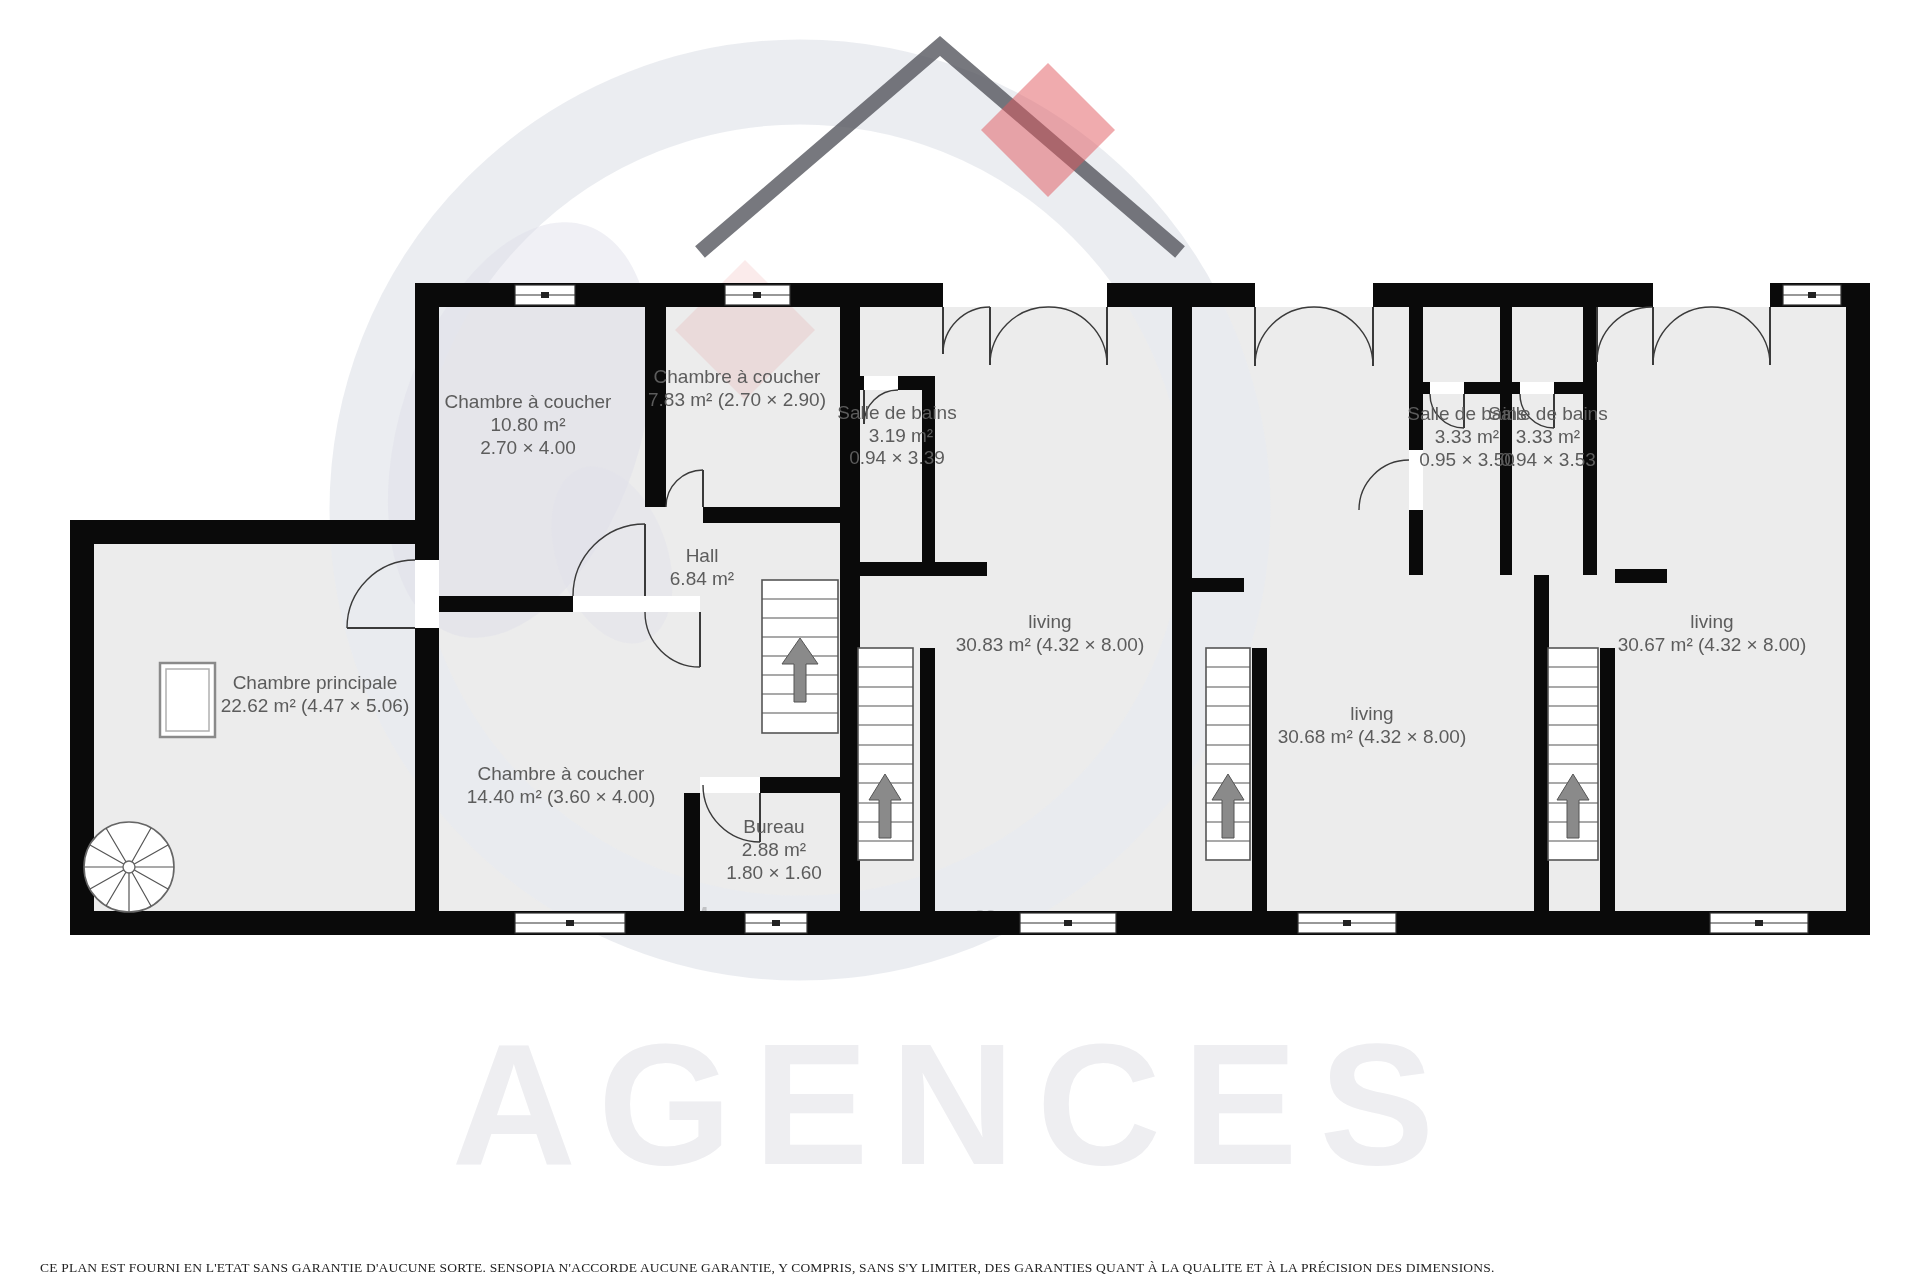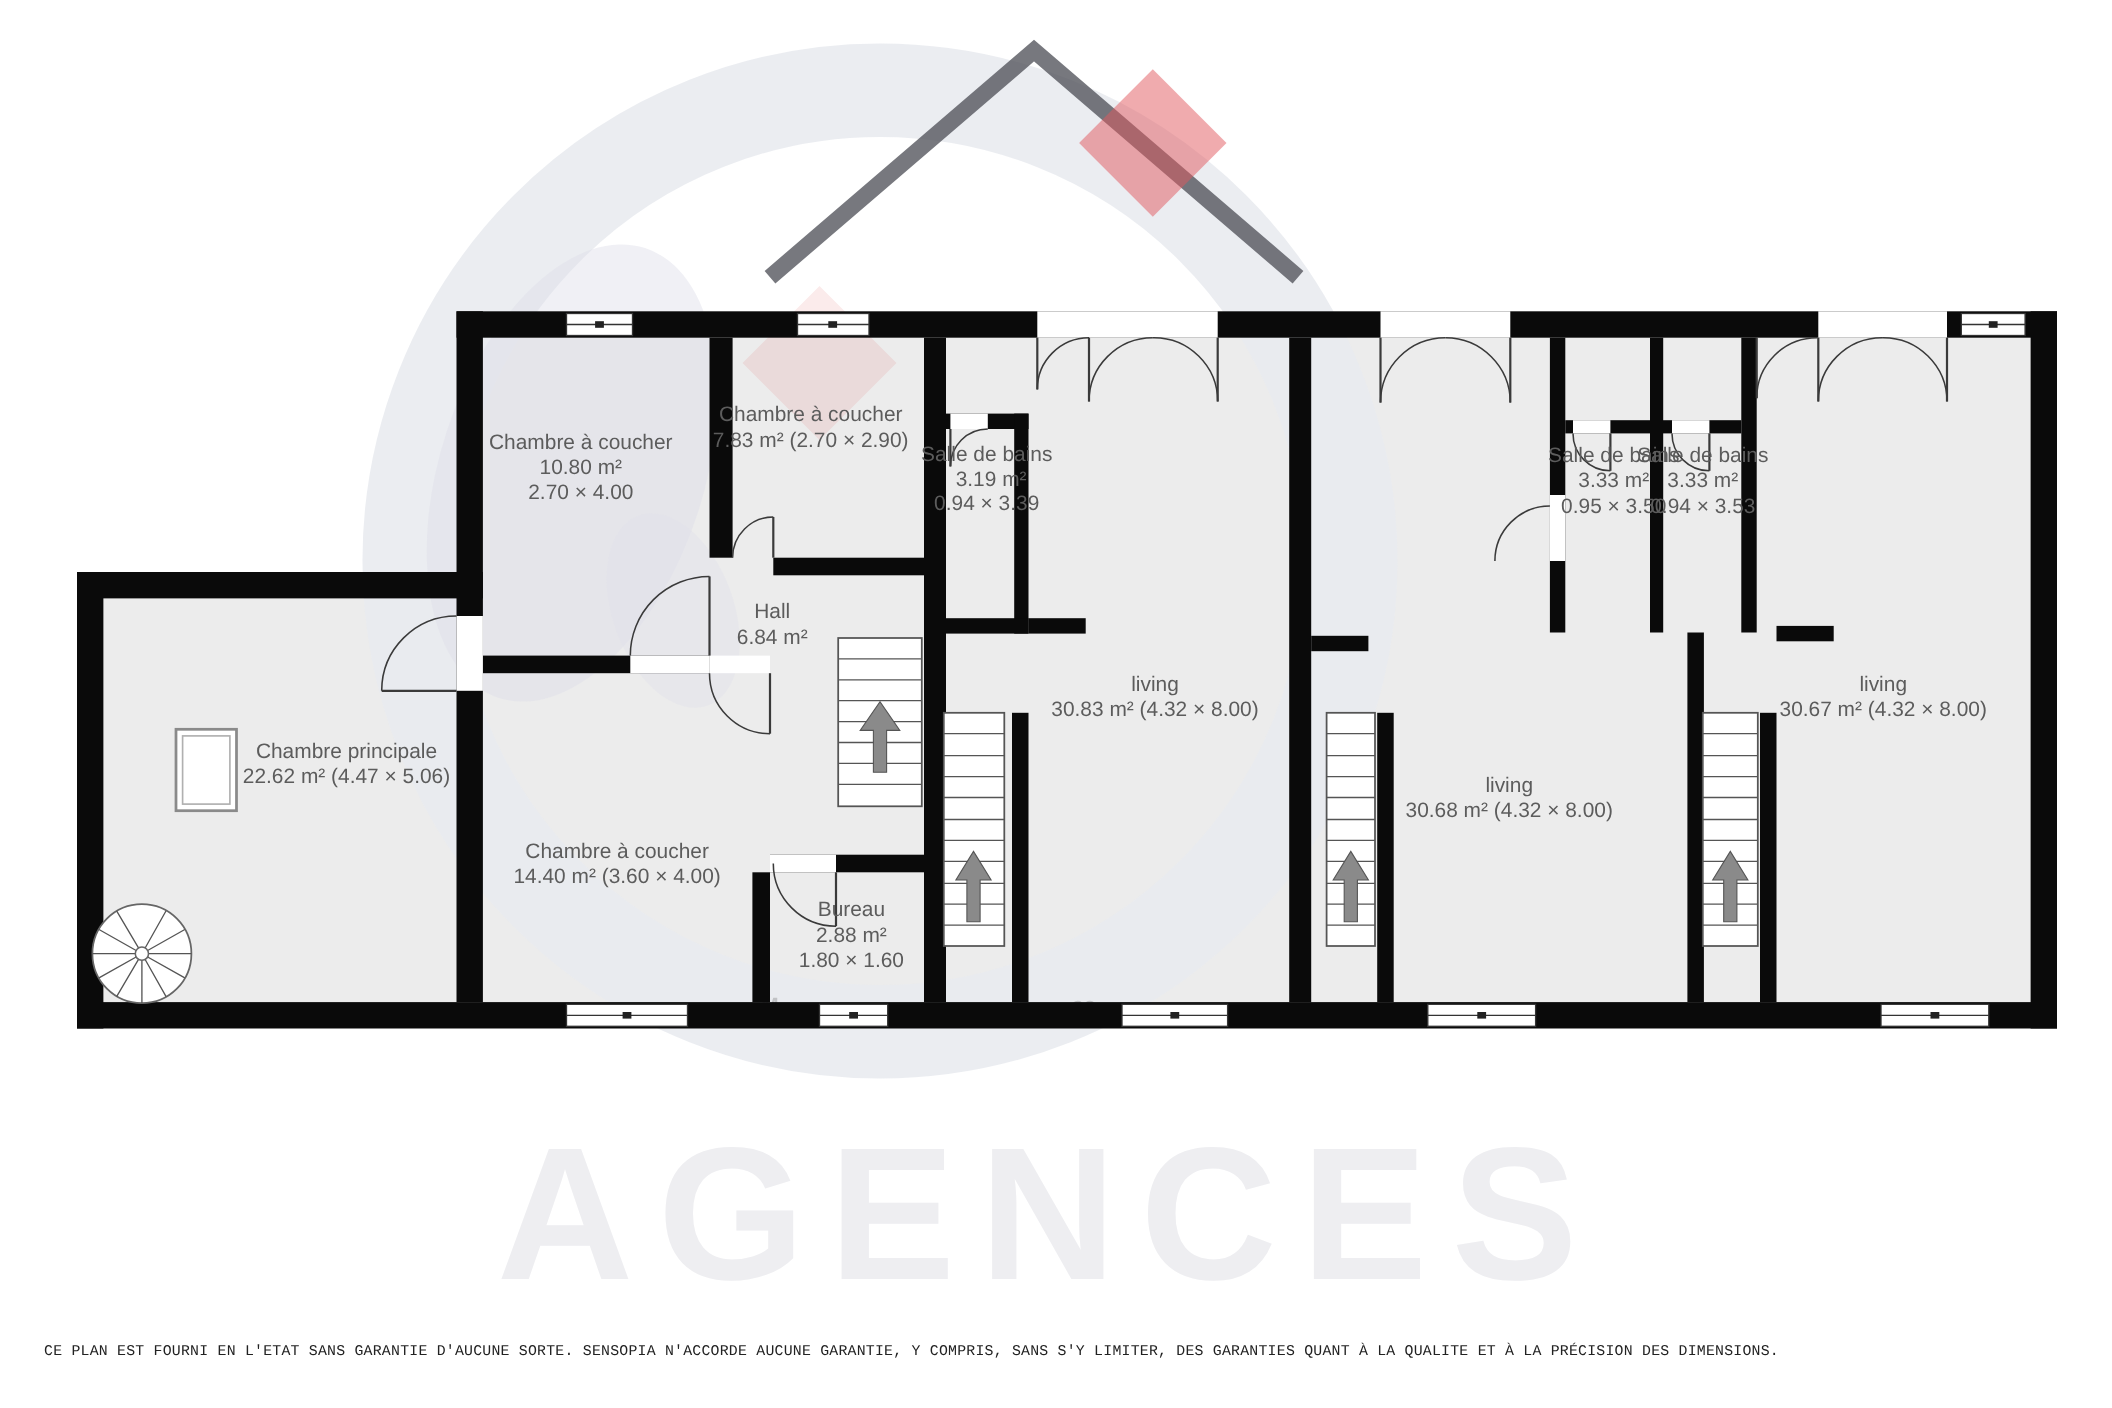--- a/index.html
+++ b/index.html
@@ -1,21 +1,21 @@
 <!DOCTYPE html>
 <html><head>
 <meta charset="utf-8">
 <style>
   html,body{margin:0;padding:0;background:#fff;width:1920px;height:1280px;overflow:hidden;}
   .stage{position:relative;width:1920px;height:1280px;font-family:"Liberation Sans",sans-serif;}
   .agences{position:absolute;left:954px;top:1005px;transform:translateX(-50%);
     font-size:172px;font-weight:bold;letter-spacing:22px;color:#eeeef1;white-space:nowrap;
     font-family:"Liberation Sans",sans-serif;user-select:none;}
-  .disclaimer{position:absolute;left:40px;top:1222px;font-size:13.5px;color:#222;
-    letter-spacing:0.2px;font-family:Liberation Mono, monospace;}
+  .disclaimer{position:absolute;left:40px;top:1260px;font-size:13.5px;color:#222;
+    letter-spacing:0.2px;font-family:Liberation Serif, serif;}
   svg{position:absolute;left:0;top:0;}
   svg text{font-family:"Liberation Sans",sans-serif;fill:#5c5c5c;font-size:19px;text-anchor:middle;}
   .wall{fill:#0a0a0a;}
   .opening{fill:#ffffff;}
   .arc{fill:none;stroke:#3a3a3a;stroke-width:1.4;}
   .leaf{stroke:#3a3a3a;stroke-width:2;}
   .winline{stroke:#333;stroke-width:1.2;}
   .stair{fill:#ffffff;stroke:#555;stroke-width:1.6;}
   .tread{stroke:#555;stroke-width:1.2;fill:none;}
   .uparrow{fill:#8a8a8a;stroke:#555;stroke-width:1;}

